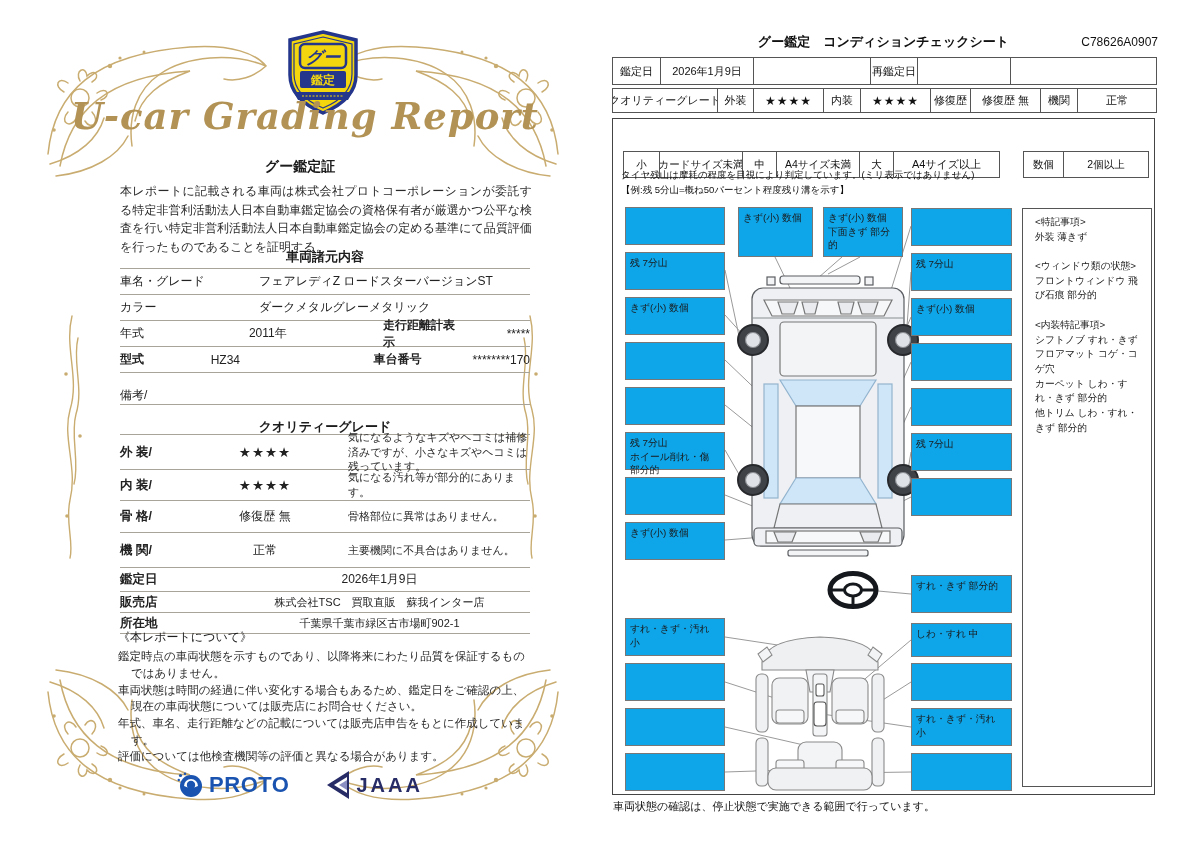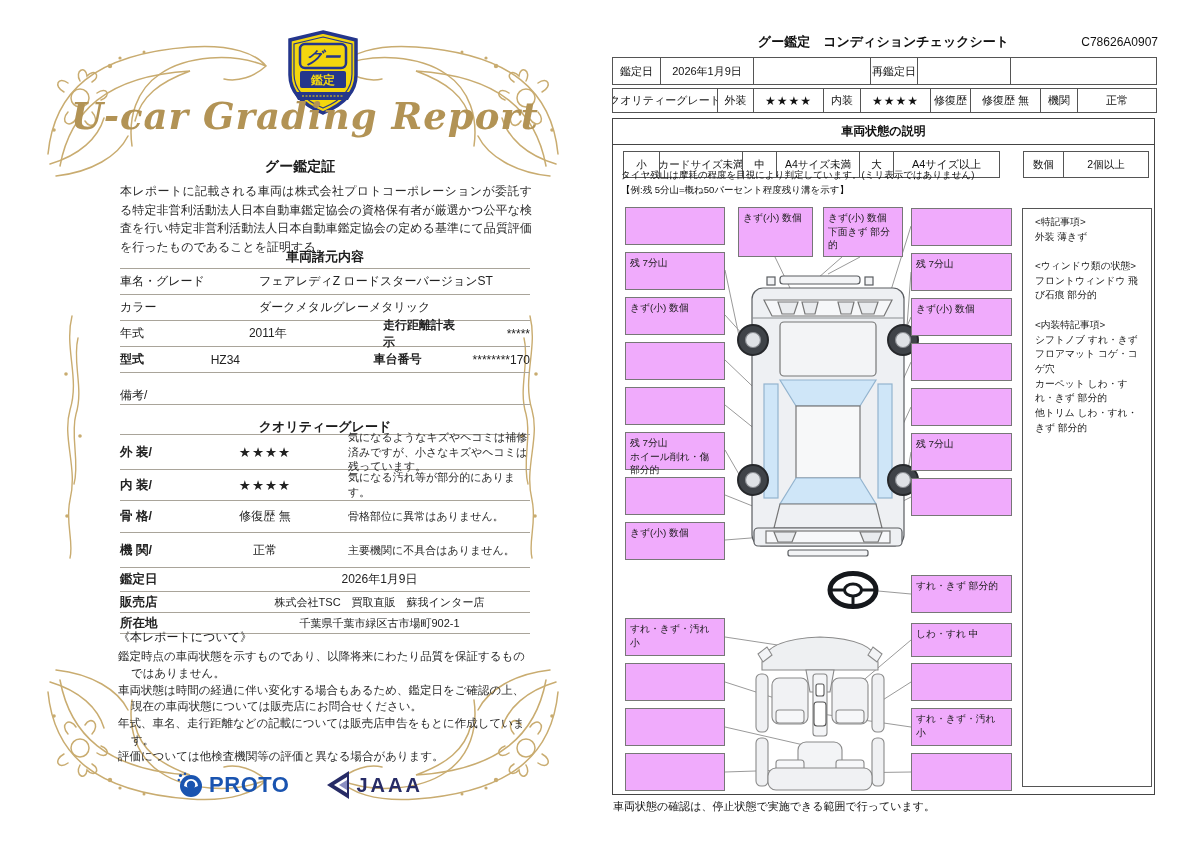--- a/index.html
+++ b/index.html
@@ -37,21 +37,21 @@
   .rp-code{left:1058px;top:35px;width:100px;text-align:right;font-size:12px;color:#111;}
   .grid{display:grid;border:1.3px solid #555;background:#fff;}
   .grid .c{border-left:1px solid #555;display:flex;align-items:center;justify-content:center;
            font-size:11px;color:#111;overflow:hidden;white-space:nowrap;}
   .grid .c:first-child{border-left:none;}
   .grid .st{font-weight:bold;font-size:12px;letter-spacing:1px;}
   .panel{left:612px;top:118px;width:543px;height:677px;border:1.5px solid #444;box-sizing:border-box;}
   .panel-head{left:612px;top:118px;width:543px;height:27px;line-height:27px;text-align:center;
               font-size:12px;font-weight:bold;color:#111;border-bottom:1px solid #444;box-sizing:border-box;}
   .tire-note{left:621px;top:168px;width:420px;font-size:9.5px;line-height:1.55;color:#111;}
-  .dbox{position:absolute;background:#f0abfc;border:1px solid #777;box-sizing:border-box;
+  .dbox{position:absolute;background:#0ea5e9;border:1px solid #777;box-sizing:border-box;
         font-size:9.8px;line-height:1.4;padding:3px 4px;white-space:pre-line;color:#1a1a1a;}
   .notes-panel{left:1022px;top:208px;width:130px;height:579px;border:1px solid #555;box-sizing:border-box;
                background:#fff;padding:6px 12px;font-size:9.8px;line-height:1.5;color:#1a1a1a;white-space:pre-line;}
   .bottom-note{left:613px;top:799px;width:543px;font-size:11px;color:#111;}
 </style>
 </head>
 <body>
 
 <div class="canvas">
 
@@ -216,21 +216,20 @@
     <div class="c st">★★★★</div>
     <div class="c">内装</div>
     <div class="c st">★★★★</div>
     <div class="c">修復歴</div>
     <div class="c">修復歴 無</div>
     <div class="c">機関</div>
     <div class="c">正常</div>
   </div>
 
   <div class="abs panel"></div>
-  <div class="abs panel-head">車両状態の説明</div>
 
   <div class="abs grid" style="left:623px;top:151px;width:375px;height:25px;grid-template-columns:35px 83px 34px 83px 34px 1fr;border-width:1px;">
     <div class="c" style="font-size:10.5px;">小</div>
     <div class="c" style="font-size:10.5px;">カードサイズ未満</div>
     <div class="c" style="font-size:10.5px;">中</div>
     <div class="c" style="font-size:10.5px;">A4サイズ未満</div>
     <div class="c" style="font-size:10.5px;">大</div>
     <div class="c" style="font-size:11px;">A4サイズ以上</div>
   </div>
   <div class="abs grid" style="left:1023px;top:151px;width:124px;height:25px;grid-template-columns:39px 1fr;border-width:1px;">

